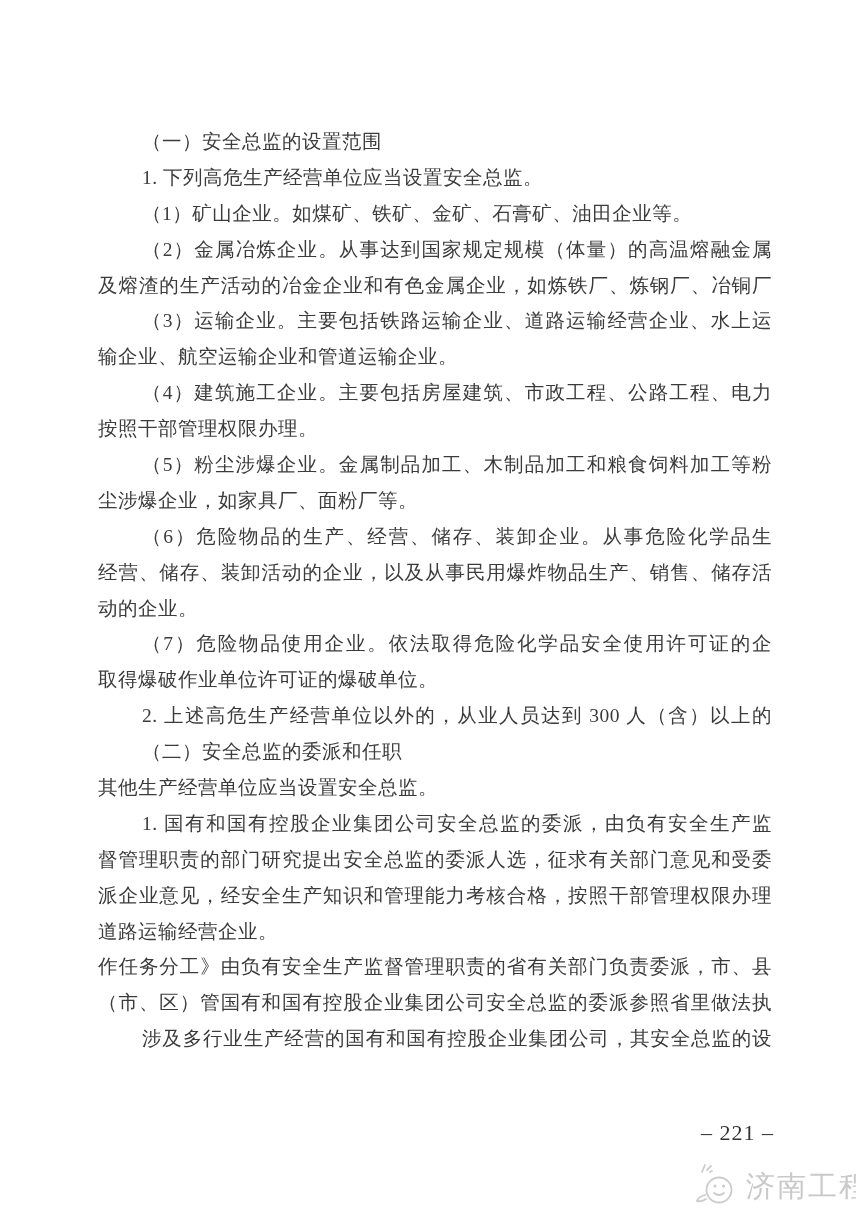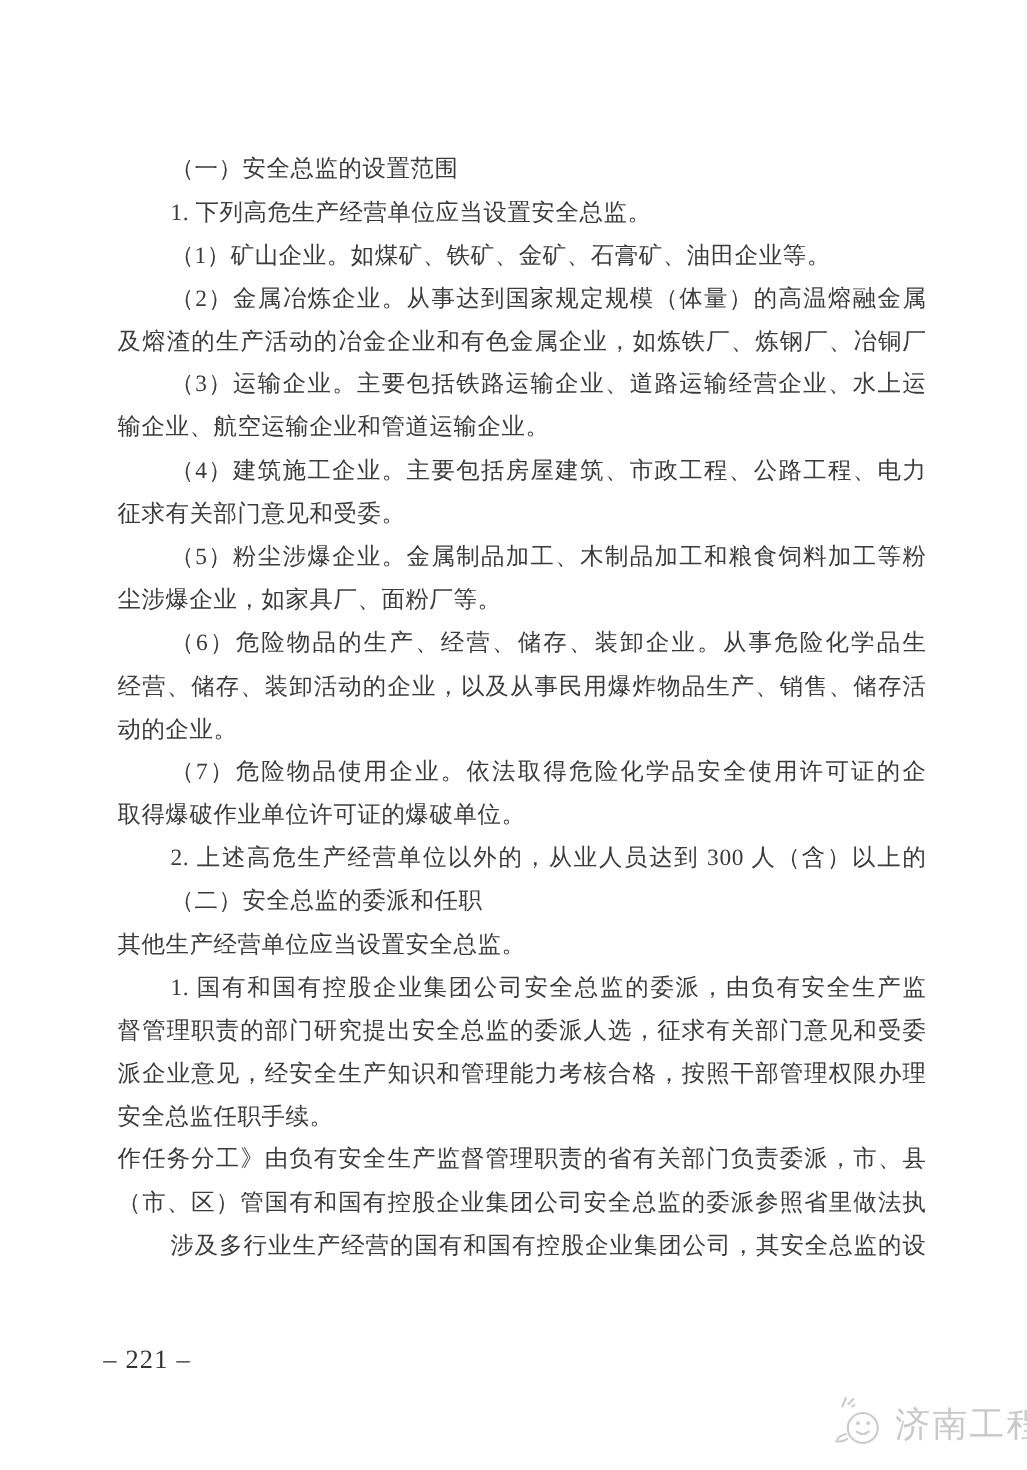--- a/index.html
+++ b/index.html
@@ -31,22 +31,23 @@
   }
   .line.fill {
     white-space: normal;
     text-align: justify;
     text-align-last: justify;
     text-justify: inter-character;
   }
   .line.indent { text-indent: 44px; }
   #page-number {
     position: absolute;
-    left: 86px; top: 1120px;
+    left: 106px; top: 1120px;
     width: 668px;
+    text-align: right;
     font-size: 22px;
     letter-spacing: 1px;
     color: #333333;
   }
   #watermark {
     position: absolute;
     left: 695px; top: 1160px;
     display: flex;
     align-items: center;
     gap: 5px;
@@ -67,35 +68,35 @@
   <div id="text-block">
 
   <div class="line indent">（一）安全总监的设置范围</div>
       <div class="line indent">1. 下列高危生产经营单位应当设置安全总监。</div>
       <div class="line indent">（1）矿山企业。如煤矿、铁矿、金矿、石膏矿、油田企业等。</div>
       <div class="line indent fill">（2）金属冶炼企业。从事达到国家规定规模（体量）的高温熔融金属</div>
       <div class="line fill">及熔渣的生产活动的冶金企业和有色金属企业，如炼铁厂、炼钢厂、冶铜厂等。</div>
       <div class="line indent fill">（3）运输企业。主要包括铁路运输企业、道路运输经营企业、水上运</div>
       <div class="line">输企业、航空运输企业和管道运输企业。</div>
       <div class="line indent fill">（4）建筑施工企业。主要包括房屋建筑、市政工程、公路工程、电力</div>
-      <div class="line">征求有关部门意见和受委。</div>
+      <div class="line">按照干部管理权限办理。</div>
       <div class="line indent fill">（5）粉尘涉爆企业。金属制品加工、木制品加工和粮食饲料加工等粉</div>
       <div class="line">尘涉爆企业，如家具厂、面粉厂等。</div>
       <div class="line indent fill">（6）危险物品的生产、经营、储存、装卸企业。从事危险化学品生产、</div>
       <div class="line fill">经营、储存、装卸活动的企业，以及从事民用爆炸物品生产、销售、储存活</div>
       <div class="line">动的企业。</div>
       <div class="line indent fill">（7）危险物品使用企业。依法取得危险化学品安全使用许可证的企业；</div>
       <div class="line">取得爆破作业单位许可证的爆破单位。</div>
       <div class="line indent fill">2. 上述高危生产经营单位以外的，从业人员达到 300 人（含）以上的</div>
       <div class="line indent">（二）安全总监的委派和任职</div>
       <div class="line">其他生产经营单位应当设置安全总监。</div>
       <div class="line indent fill">1. 国有和国有控股企业集团公司安全总监的委派，由负有安全生产监</div>
       <div class="line fill">督管理职责的部门研究提出安全总监的委派人选，征求有关部门意见和受委</div>
       <div class="line fill">派企业意见，经安全生产知识和管理能力考核合格，按照干部管理权限办理</div>
-      <div class="line">安全总监任职手续。</div>
+      <div class="line">道路运输经营企业。</div>
       <div class="line fill">作任务分工》由负有安全生产监督管理职责的省有关部门负责委派，市、县</div>
       <div class="line fill">（市、区）管国有和国有控股企业集团公司安全总监的委派参照省里做法执行。</div>
       <div class="line indent fill">涉及多行业生产经营的国有和国有控股企业集团公司，其安全总监的设</div>
     </div>
 
   <div id="page-number">– 221 –</div>
 
   <div id="watermark">
     <span>
       <svg width="46" height="50" viewBox="0 0 46 50" fill="none" xmlns="http://www.w3.org/2000/svg">

